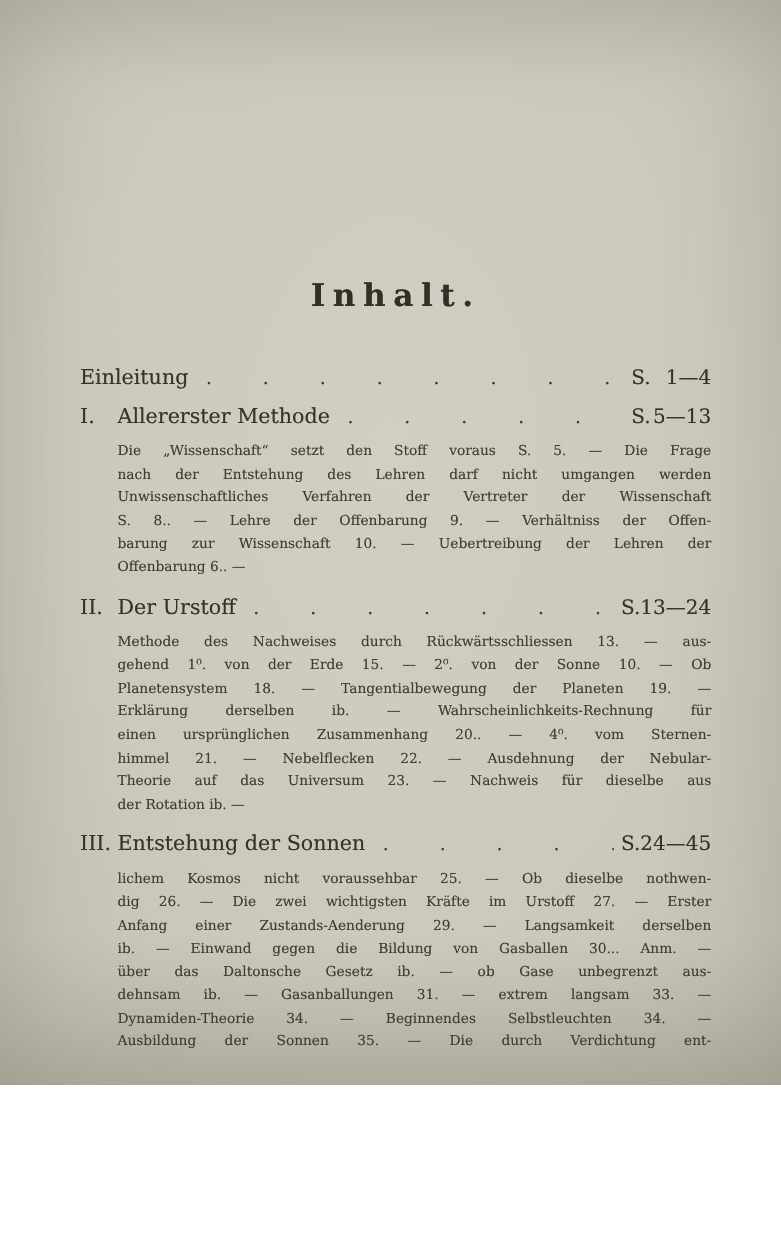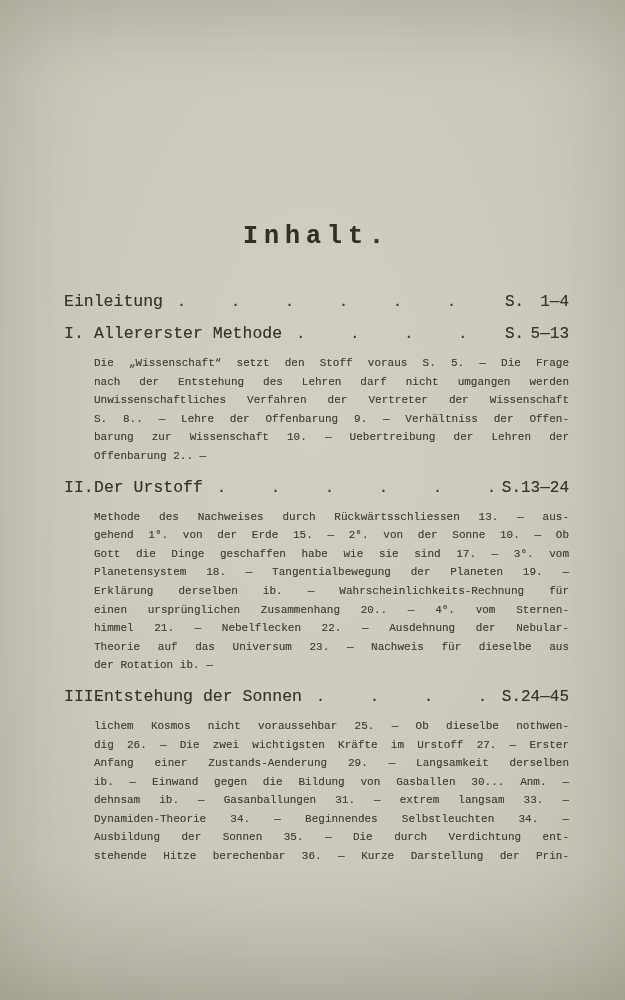--- a/index.html
+++ b/index.html
@@ -2,27 +2,26 @@
 <html><head>
 <meta charset="utf-8">
 <style>
   html, body { margin: 0; padding: 0; }
   body {
     width: 625px; height: 1000px; overflow: hidden;
     font-family: "DejaVu Serif", "Liberation Serif", serif;
   }
   .scan-page {
     position: relative;
-    width: 625px; height: 1000px;
+    width: 625px; height: 868px;
     background:
       linear-gradient(180deg, rgba(120,115,100,0.10), rgba(120,115,100,0) 8%, rgba(120,115,100,0) 86%, rgba(105,100,85,0.18)),
       radial-gradient(ellipse at 50% 42%, #d2cfc2 0%, #ccc9bc 60%, #c2bfb1 100%);
     box-shadow: inset 0 0 90px rgba(95,90,75,0.22);
     color: #3b382f;
-    font-family: Liberation Mono, monospace;
   }
   .content {
     padding: 222px 56px 0 64px;
   }
   .page-title {
     margin: 0 0 38px 0;
     text-align: center;
     font-size: 25px;
     line-height: 30px;
     font-weight: bold;
@@ -102,38 +101,37 @@
               <span class="pages-label">S.</span>
               <span class="pages-range">5—13</span>
             </span>
     </div>
     <div class="summary">
             <div class="sline">Die „Wissenschaft“ setzt den Stoff voraus S. 5. — Die Frage</div>
             <div class="sline">nach der Entstehung des Lehren darf nicht umgangen werden</div>
             <div class="sline">Unwissenschaftliches Verfahren der Vertreter der Wissenschaft</div>
             <div class="sline">S. 8.. — Lehre der Offenbarung 9. — Verhältniss der Offen-</div>
             <div class="sline">barung zur Wissenschaft 10. — Uebertreibung der Lehren der</div>
-            <div class="sline last">Offenbarung 2.. —</div>
+            <div class="sline last">Offenbarung 6.. —</div>
           </div>
   </div>
 
   <div class="entry">
     <div class="entry-head">
       <span class="numeral">II.</span>
       <span class="etitle">Der Urstoff</span>
       <span class="dots">. . . . . . . . . . . . .</span>
       <span class="pages">
               <span class="pages-label">S.</span>
               <span class="pages-range">13—24</span>
             </span>
     </div>
     <div class="summary">
             <div class="sline">Methode des Nachweises durch Rückwärtsschliessen 13. — aus-</div>
             <div class="sline">gehend 1⁰. von der Erde 15. — 2⁰. von der Sonne 10. — Ob</div>
-            <div class="sline">Gott die Dinge geschaffen habe wie sie sind 17. — 3⁰. vom</div>
             <div class="sline">Planetensystem 18. — Tangentialbewegung der Planeten 19. —</div>
             <div class="sline">Erklärung derselben ib. — Wahrscheinlichkeits-Rechnung für</div>
             <div class="sline">einen ursprünglichen Zusammenhang 20.. — 4⁰. vom Sternen-</div>
             <div class="sline">himmel 21. — Nebelflecken 22. — Ausdehnung der Nebular-</div>
             <div class="sline">Theorie auf das Universum 23. — Nachweis für dieselbe aus</div>
             <div class="sline last">der Rotation ib. —</div>
           </div>
   </div>
 
   <div class="entry">
@@ -144,21 +142,21 @@
       <span class="pages">
               <span class="pages-label">S.</span>
               <span class="pages-range">24—45</span>
             </span>
     </div>
     <div class="summary">
             <div class="sline">lichem Kosmos nicht voraussehbar 25. — Ob dieselbe nothwen-</div>
             <div class="sline">dig 26. — Die zwei wichtigsten Kräfte im Urstoff 27. — Erster</div>
             <div class="sline">Anfang einer Zustands-Aenderung 29. — Langsamkeit derselben</div>
             <div class="sline">ib. — Einwand gegen die Bildung von Gasballen 30... Anm. —</div>
+            <div class="sline">über das Daltonsche Gesetz ib. — ob Gase unbegrenzt aus-</div>
             <div class="sline">dehnsam ib. — Gasanballungen 31. — extrem langsam 33. —</div>
             <div class="sline">Dynamiden-Theorie 34. — Beginnendes Selbstleuchten 34. —</div>
             <div class="sline">Ausbildung der Sonnen 35. — Die durch Verdichtung ent-</div>
-            <div class="sline">stehende Hitze berechenbar 36. — Kurze Darstellung der Prin-</div>
           </div>
   </div>
 </div>
   </div>
 </div>
 
 </body></html>

